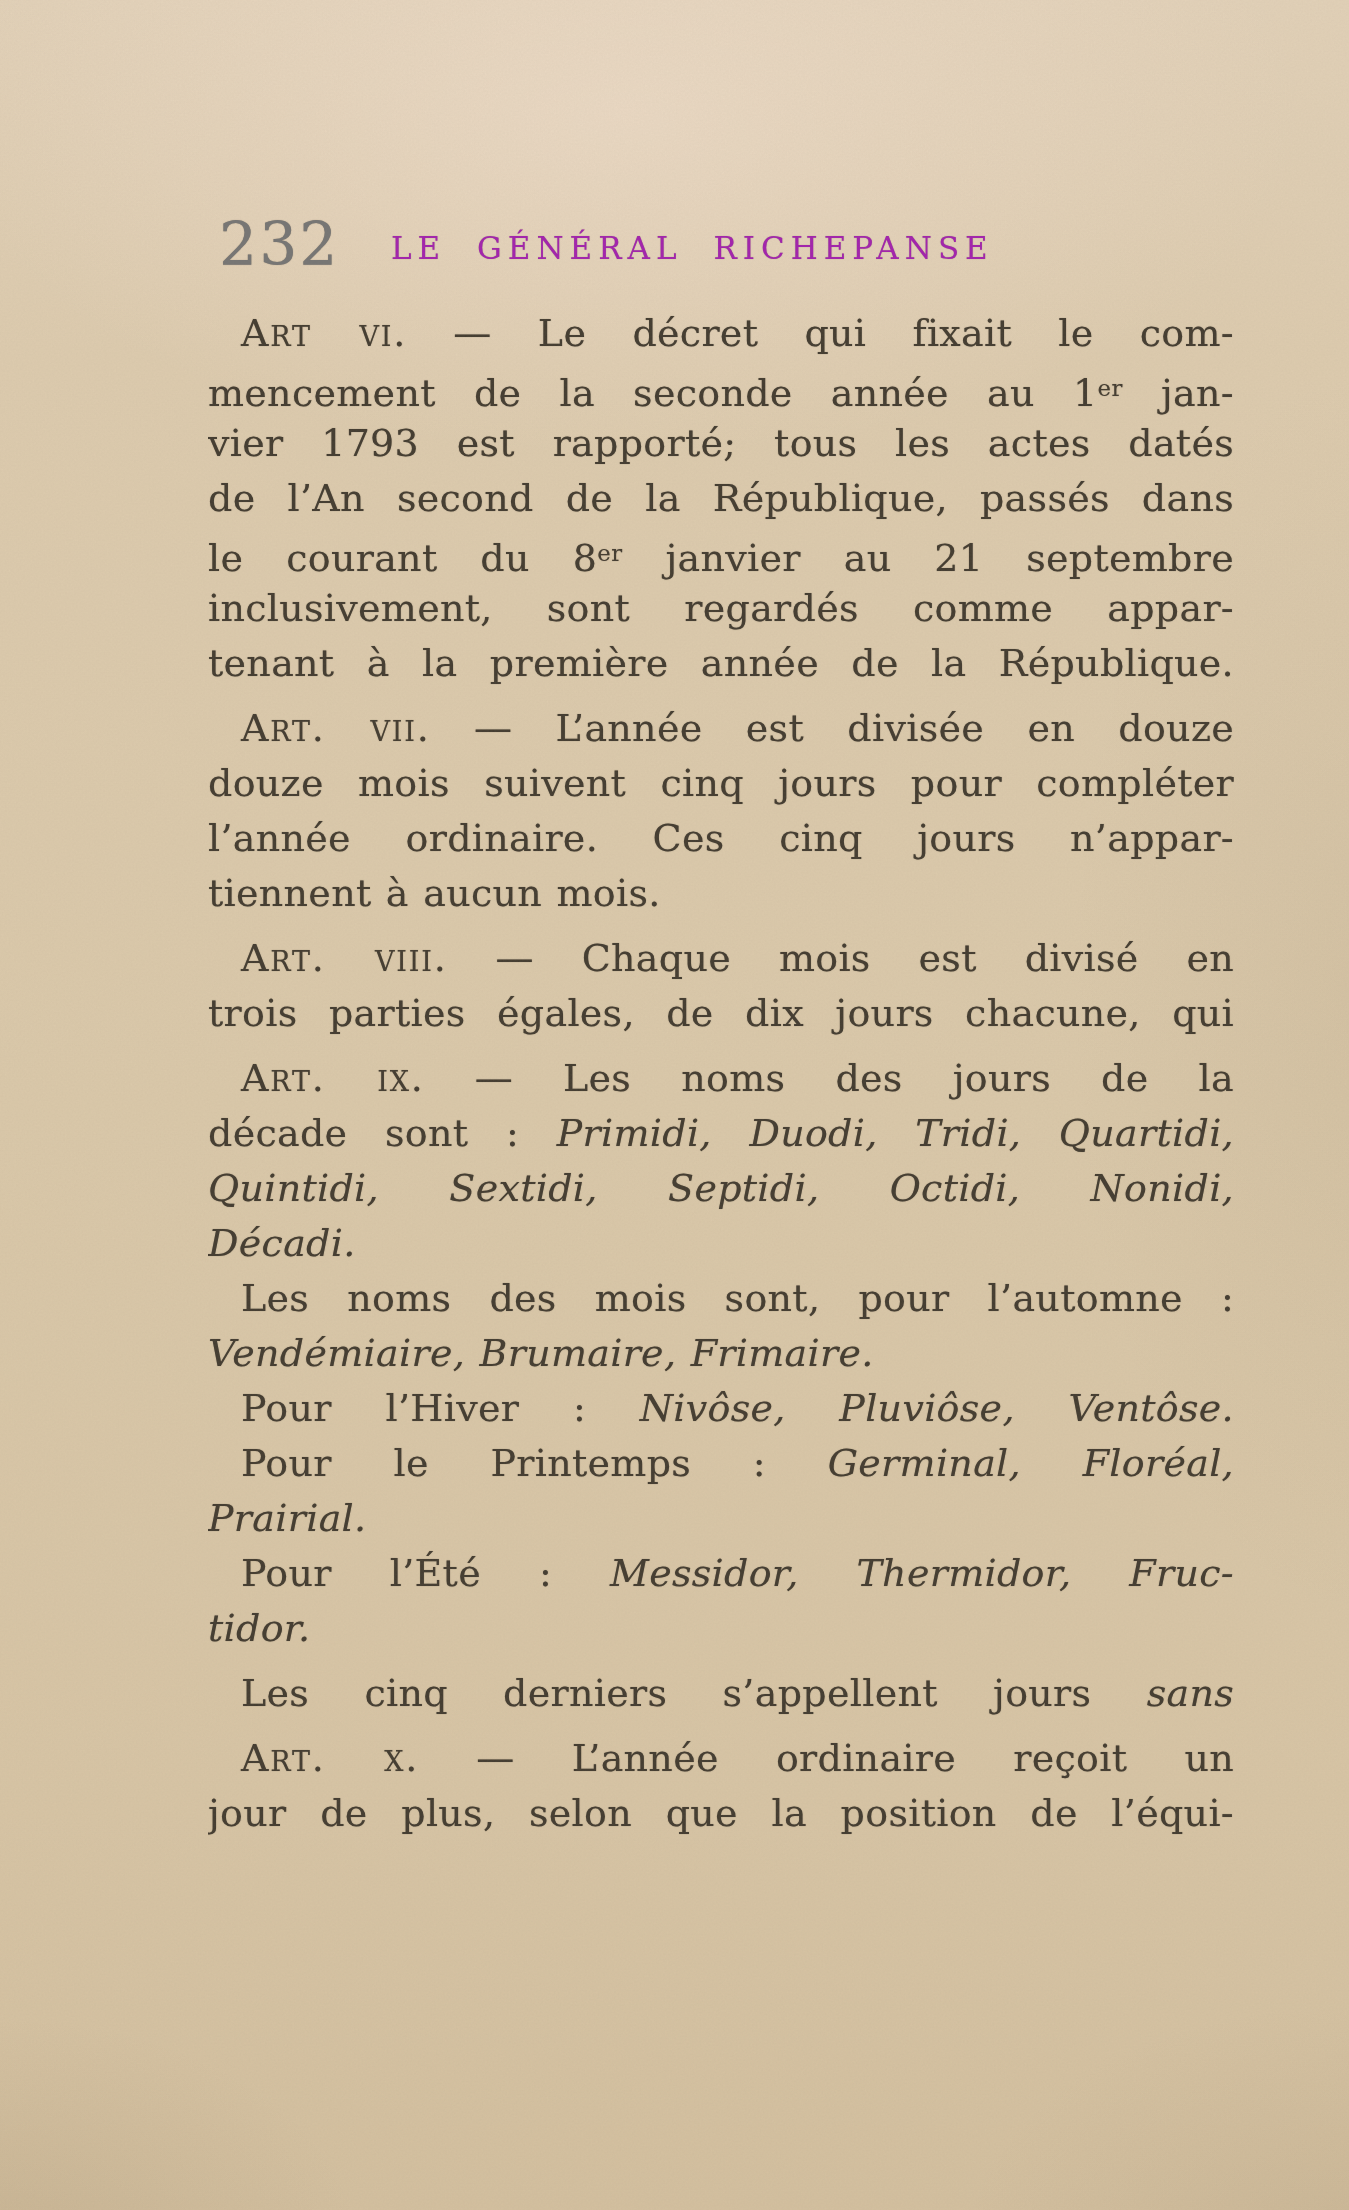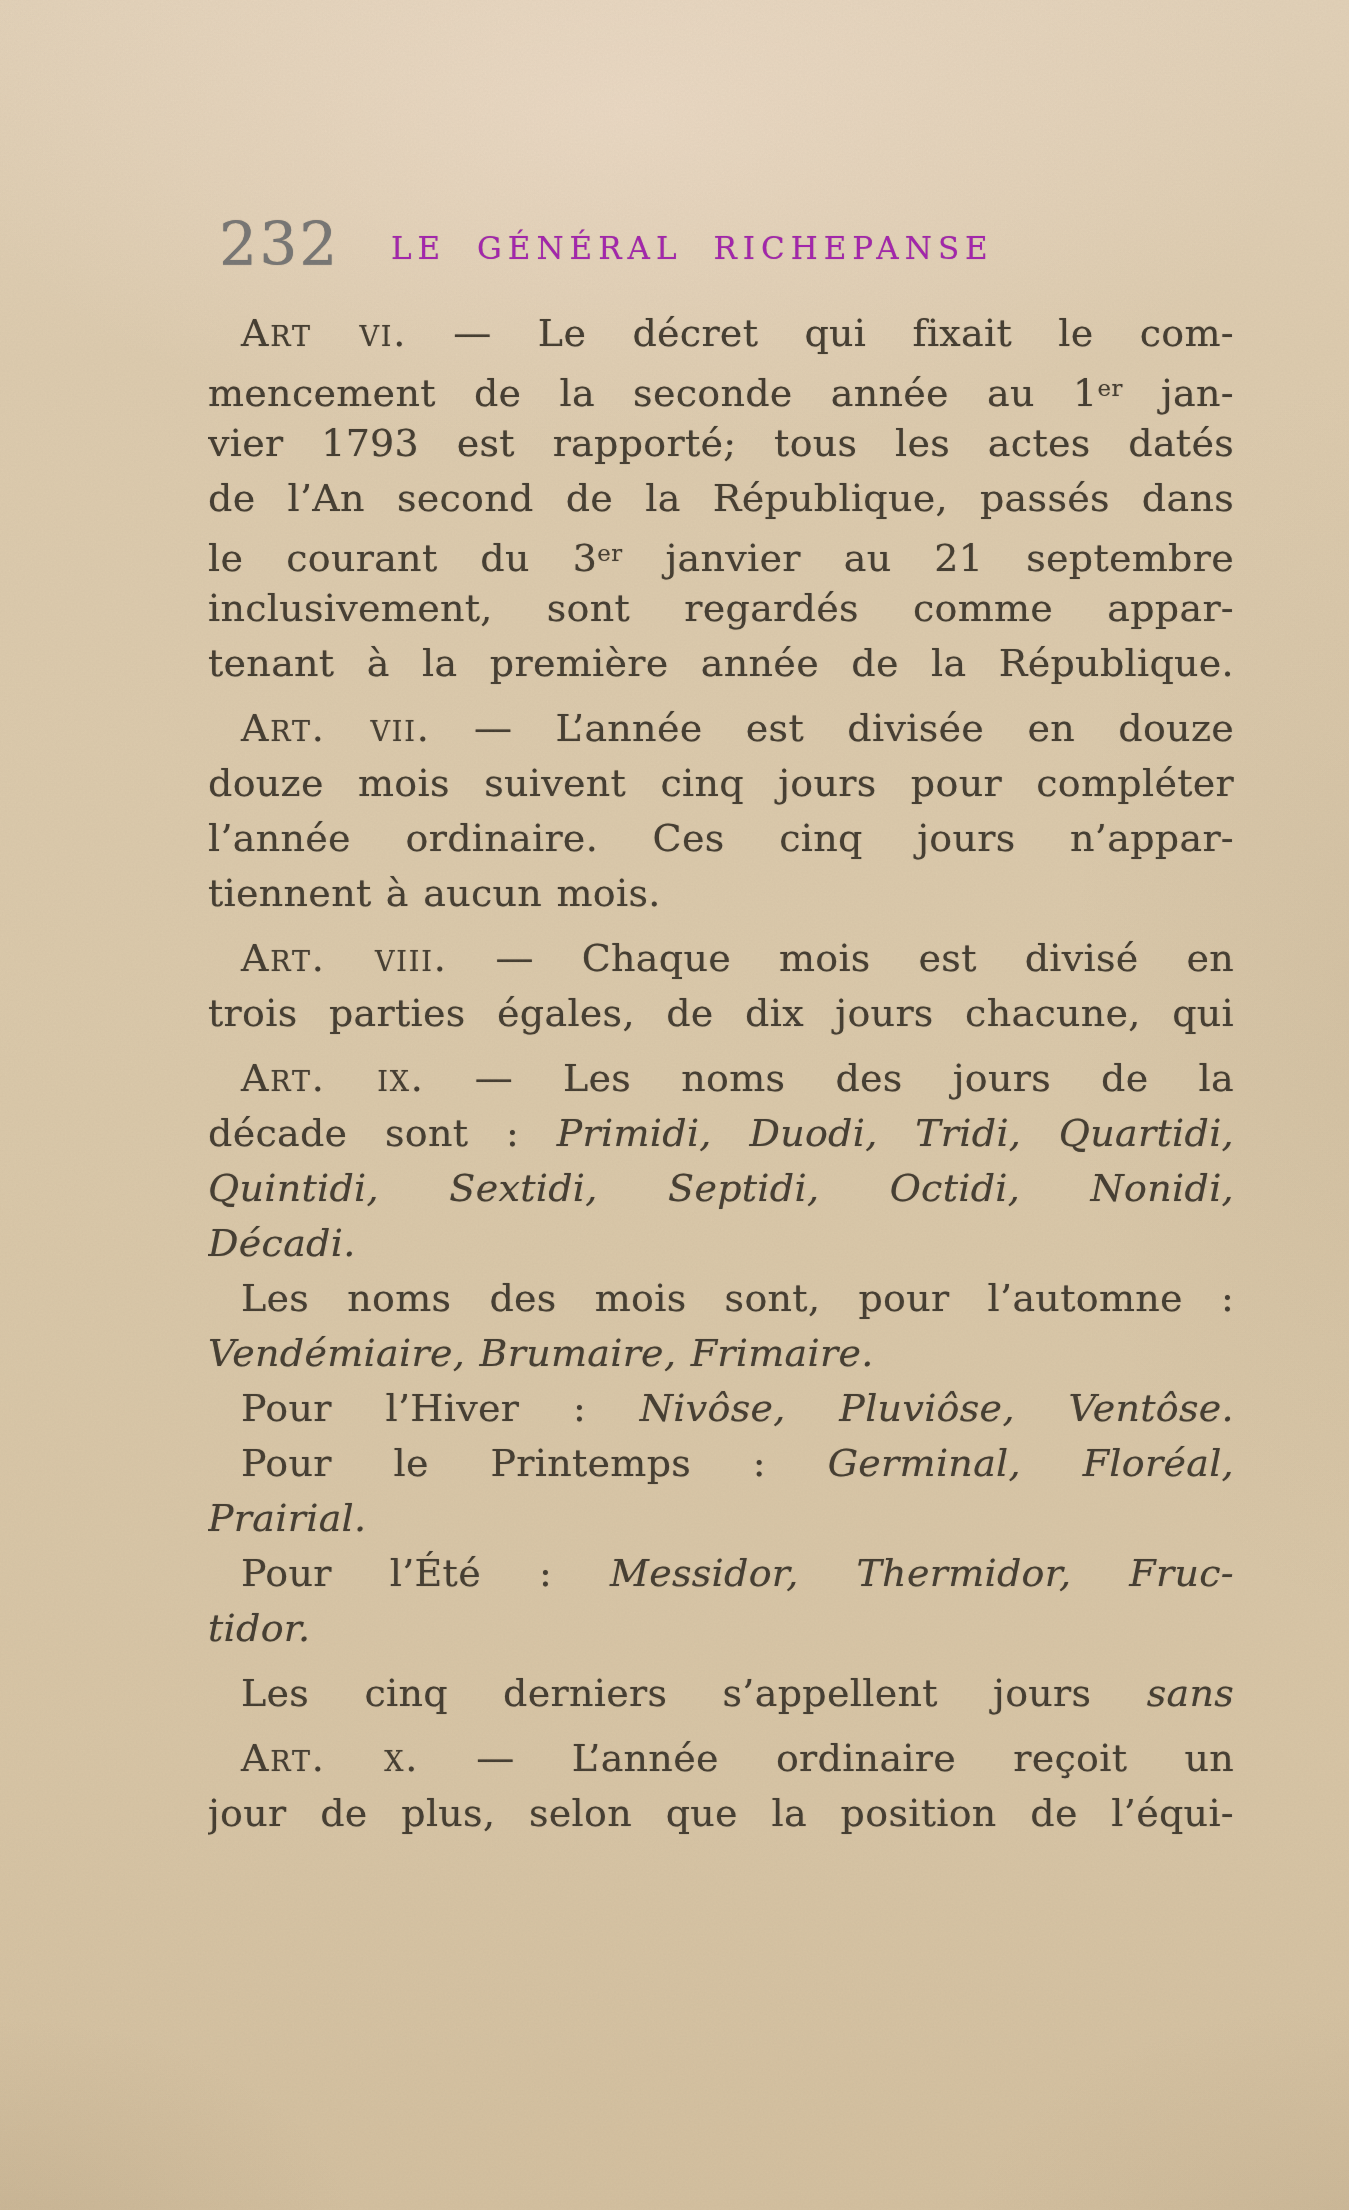--- a/index.html
+++ b/index.html
@@ -96,21 +96,21 @@
 
   <div class="page-number">232</div>
 
   <div class="running-title">LE GÉNÉRAL RICHEPANSE</div>
 
   <div class="text-block">
       <div class="line just indent"><span class="seg s-sc">Art vi.</span><span class="seg s-n"> — Le décret qui fixait le com-</span></div>
       <div class="line just"><span class="seg s-n">mencement de la seconde année au 1</span><span class="seg s-sup">er</span><span class="seg s-n"> jan-</span></div>
       <div class="line just"><span class="seg s-n">vier 1793 est rapporté; tous les actes datés</span></div>
       <div class="line just"><span class="seg s-n">de l’An second de la République, passés dans</span></div>
-      <div class="line just"><span class="seg s-n">le courant du 3</span><span class="seg s-sup">er</span><span class="seg s-n"> janvier au 21 septembre</span></div>
+      <div class="line just"><span class="seg s-n">le courant du 8</span><span class="seg s-sup">er</span><span class="seg s-n"> janvier au 21 septembre</span></div>
       <div class="line just"><span class="seg s-n">inclusivement, sont regardés comme appar-</span></div>
       <div class="line just"><span class="seg s-n">tenant à la première année de la République.</span></div>
       <div class="line just indent para"><span class="seg s-sc">Art. vii.</span><span class="seg s-n"> — L’année est divisée en douze</span></div>
       <div class="line just"><span class="seg s-n">douze mois suivent cinq jours pour compléter</span></div>
       <div class="line just"><span class="seg s-n">l’année ordinaire. Ces cinq jours n’appar-</span></div>
       <div class="line"><span class="seg s-n">tiennent à aucun mois.</span></div>
       <div class="line just indent para"><span class="seg s-sc">Art. viii.</span><span class="seg s-n"> — Chaque mois est divisé en</span></div>
       <div class="line just"><span class="seg s-n">trois parties égales, de dix jours chacune, qui</span></div>
       <div class="line just indent para"><span class="seg s-sc">Art. ix.</span><span class="seg s-n"> — Les noms des jours de la</span></div>
       <div class="line just"><span class="seg s-n">décade sont : </span><span class="seg s-i">Primidi, Duodi, Tridi, Quartidi,</span></div>

